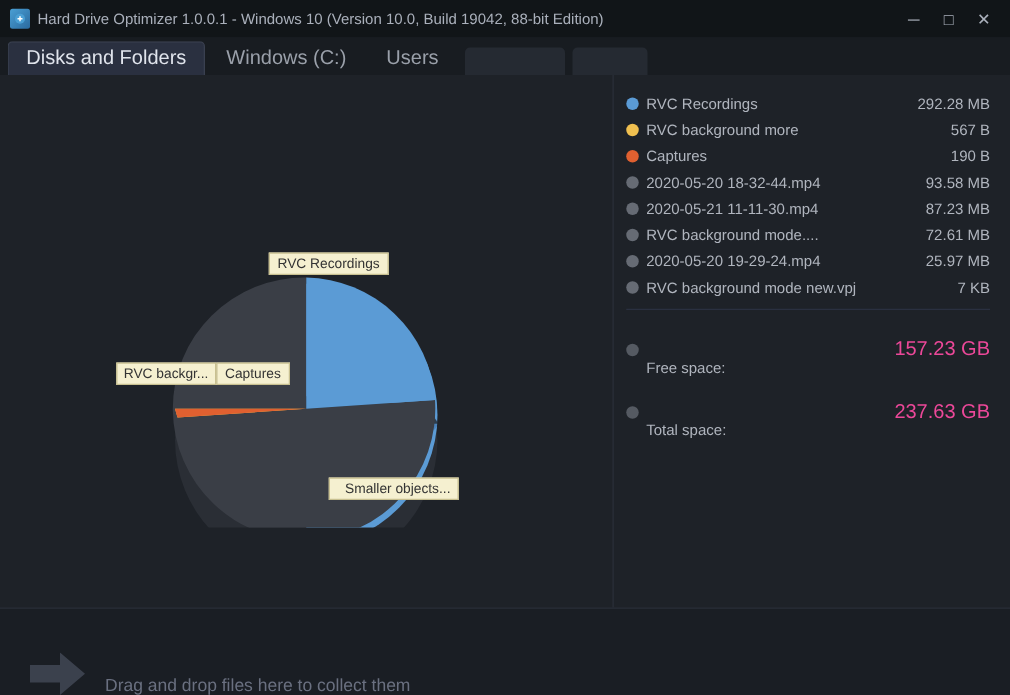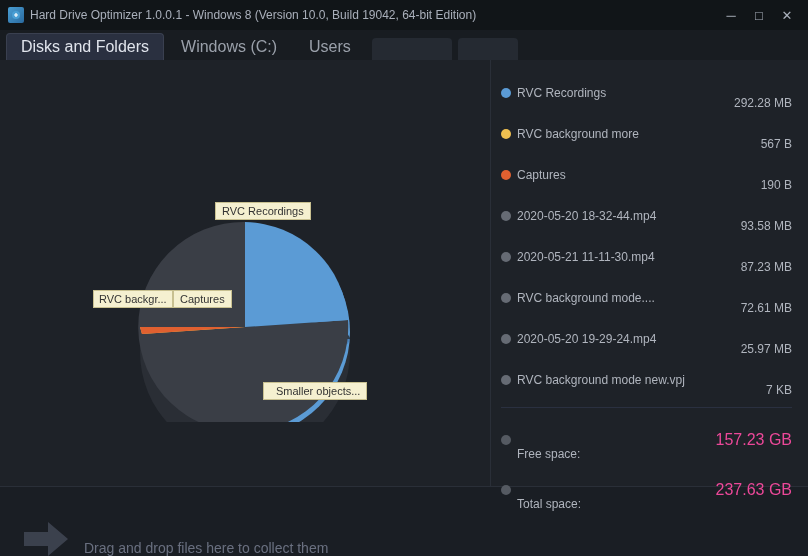--- a/index.html
+++ b/index.html
@@ -141,21 +141,20 @@
       font-size: 12px;
       color: #b0b5be;
       white-space: nowrap;
       overflow: hidden;
       text-overflow: ellipsis;
     }
     .legend-size {
       font-size: 12px;
       color: #b0b5be;
       white-space: nowrap;
-      margin-top: 20px;
     }
     .divider {
       border: none;
       border-top: 1px solid #2a3040;
       margin: 10px 0;
     }
     .space-item {
       display: flex;
       align-items: center;
       margin-bottom: 7px;
@@ -216,21 +215,21 @@
 <body>
 
 <div class="title-bar">
   <div class="title-bar-left">
     <div class="title-bar-icon">
       <svg width="10" height="10" viewBox="0 0 10 10">
         <circle cx="5" cy="5" r="4" fill="#4a9fd4"></circle>
         <path d="M3 5 L7 5 M5 3 L5 7" stroke="white" stroke-width="1.2"></path>
       </svg>
     </div>
-    <span class="title-bar-text">Hard Drive Optimizer 1.0.0.1 - Windows 8 (Version 10.0, Build 19042, 64-bit Edition)</span>
+    <span class="title-bar-text">Hard Drive Optimizer 1.0.0.1 - Windows 10 (Version 10.0, Build 19042, 88-bit Edition)</span>
   </div>
   <div class="title-bar-controls">
     <button class="title-btn">─</button>
     <button class="title-btn">□</button>
     <button class="title-btn close">✕</button>
   </div>
 </div>
 
 <div class="nav-bar">
   <div class="nav-tab active">

